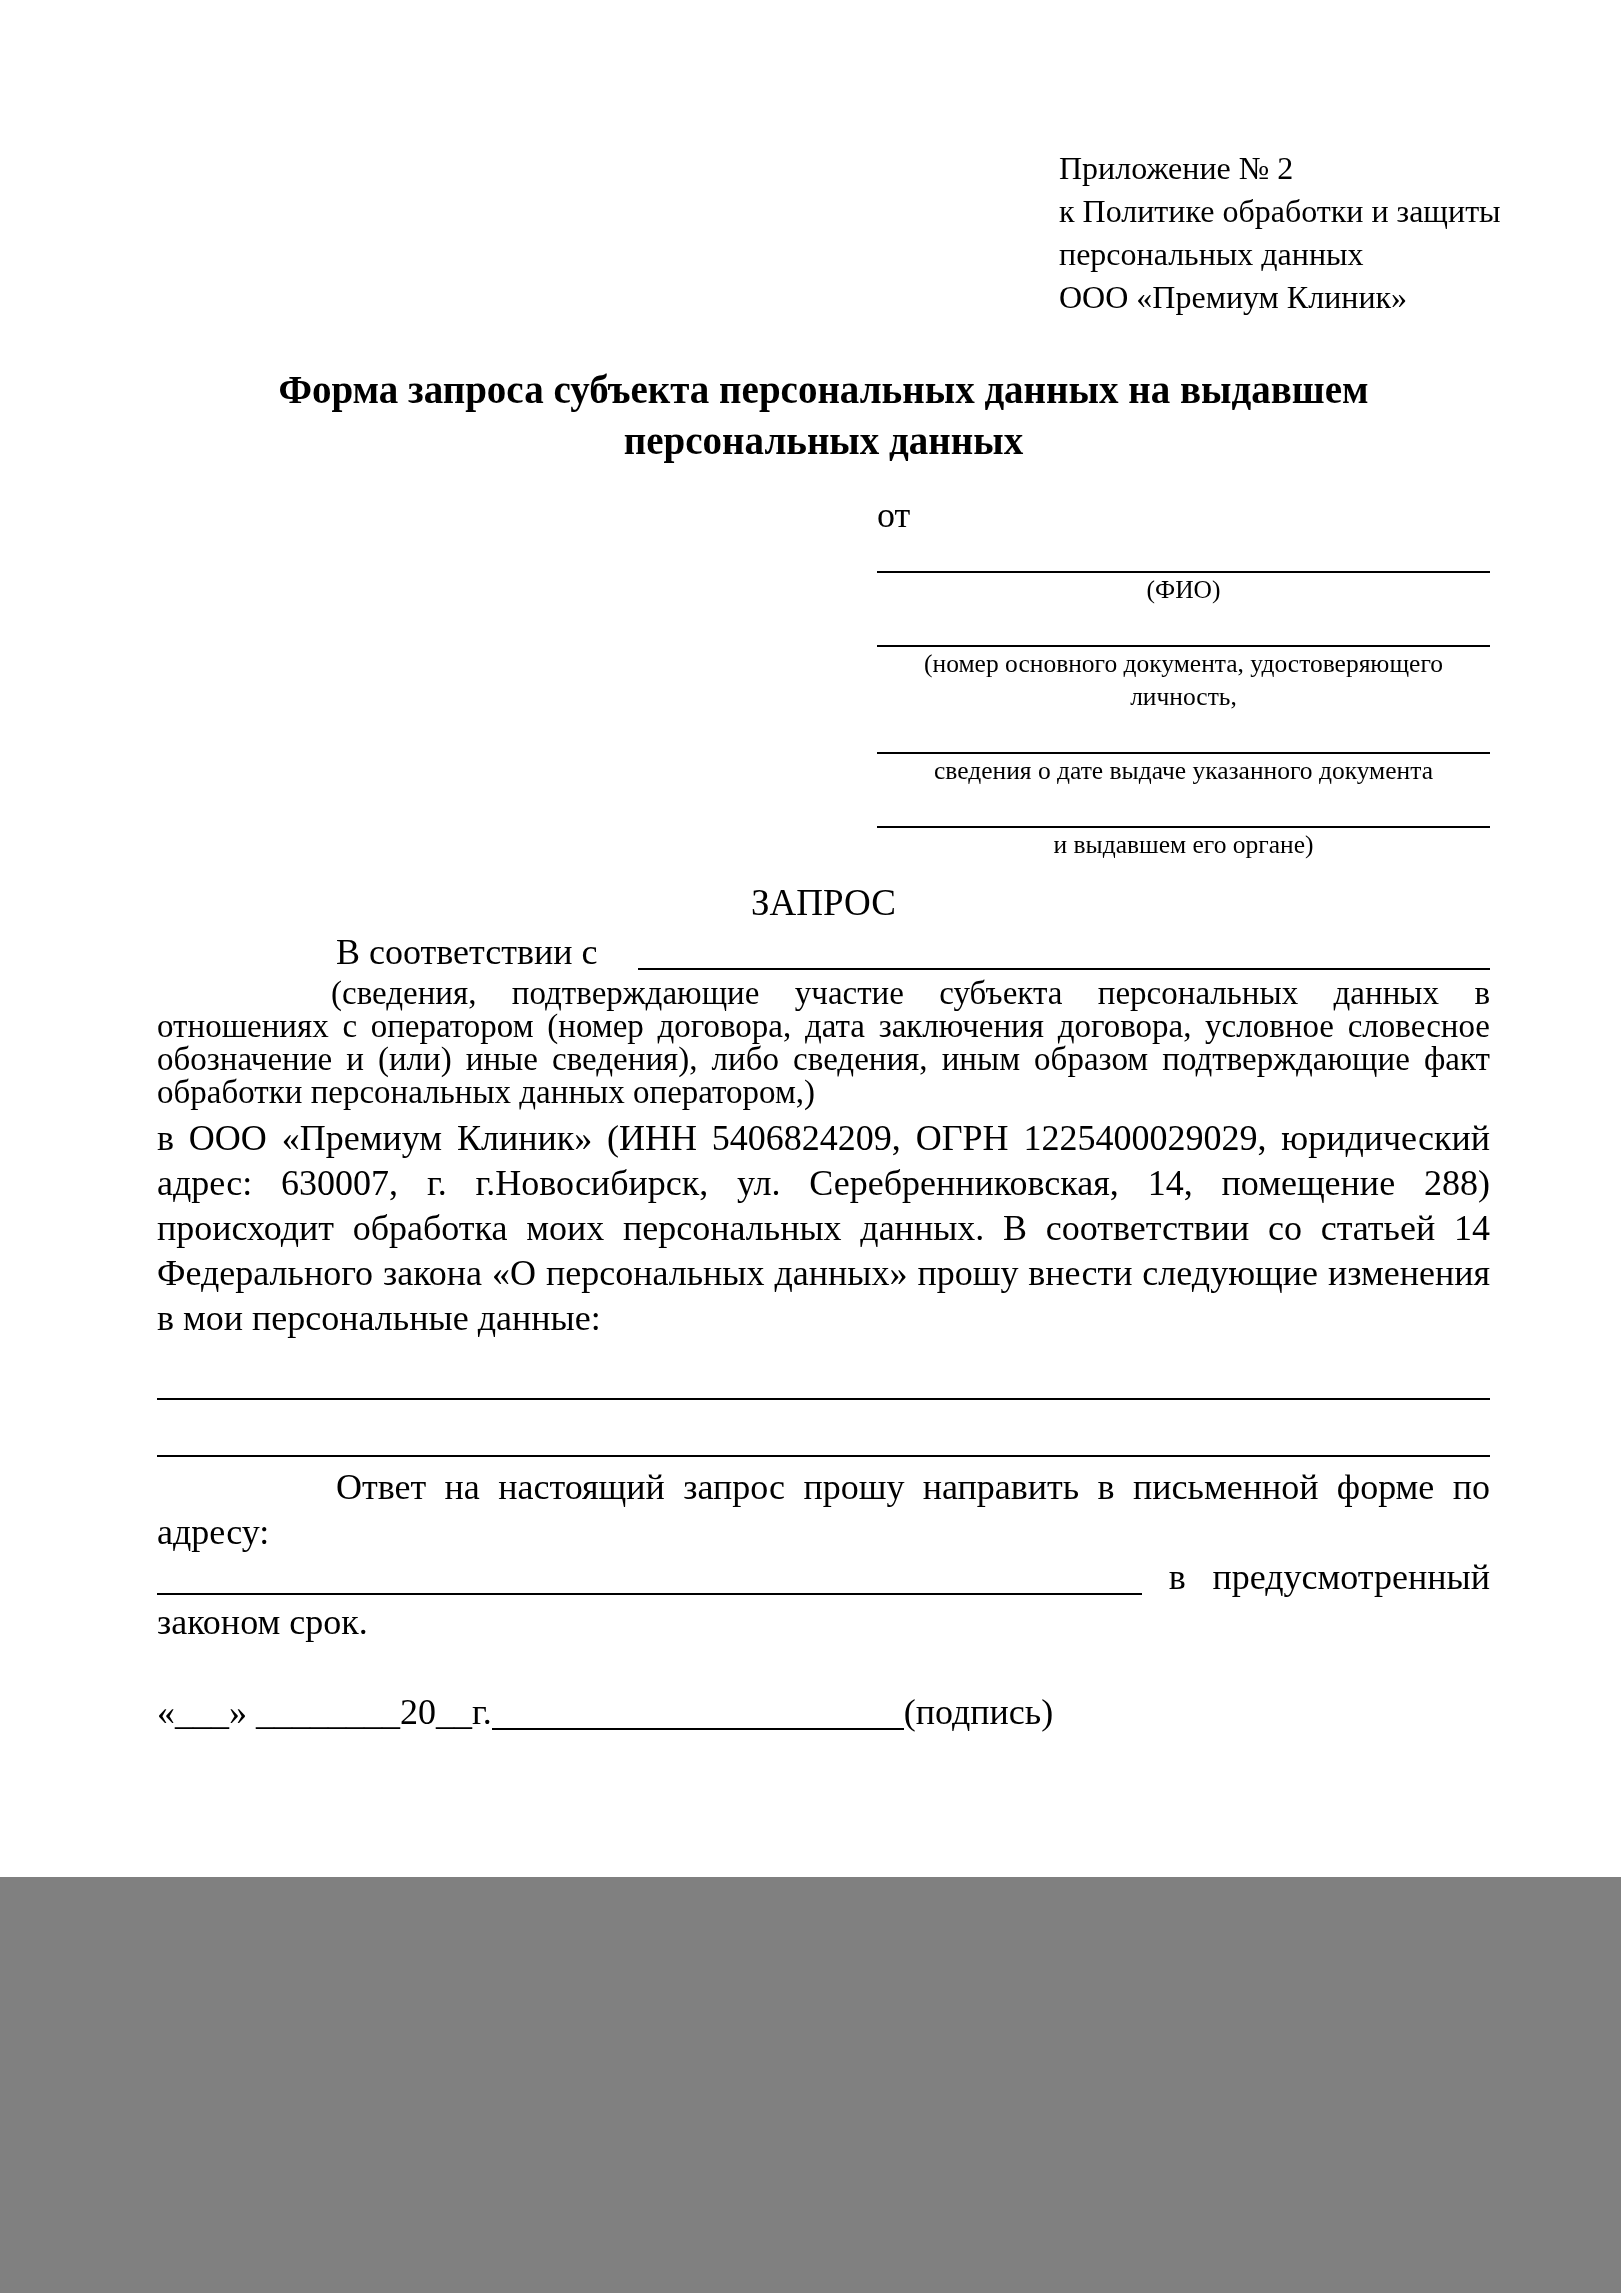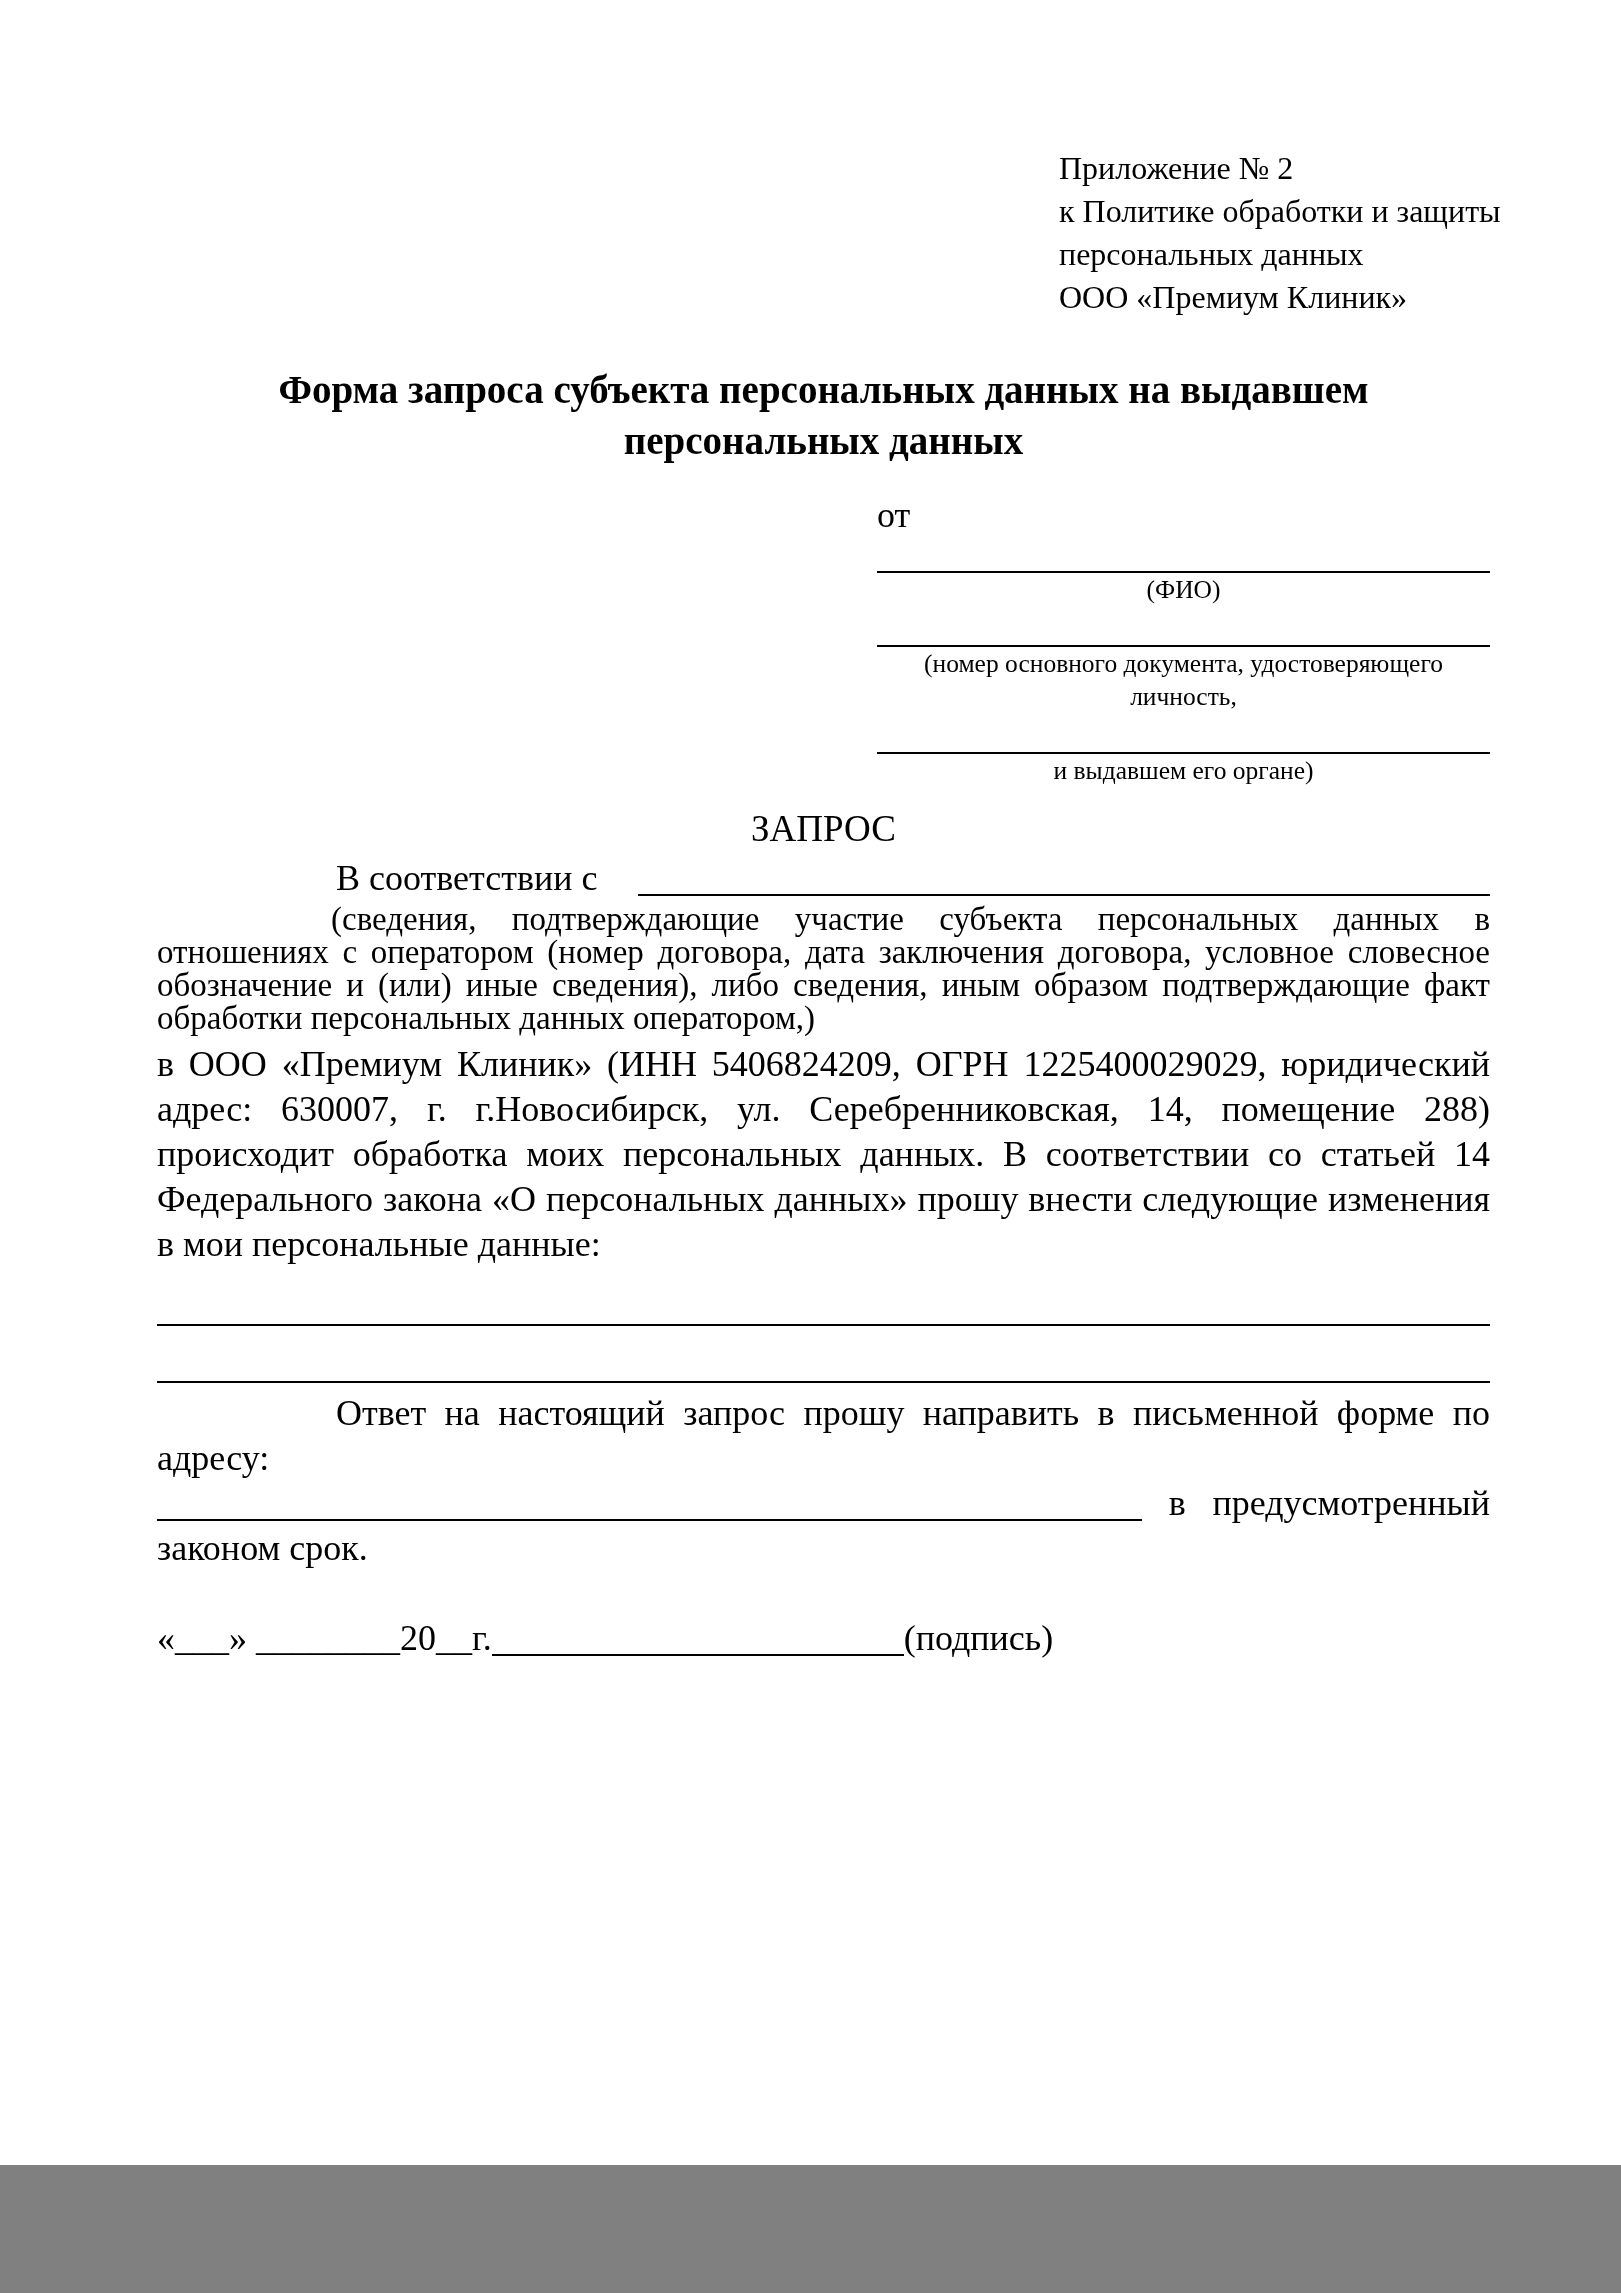--- a/index.html
+++ b/index.html
@@ -1,17 +1,17 @@
 <!DOCTYPE html>
 <html lang="ru"><head>
 <meta charset="utf-8">
 <style>
   html,body{margin:0;padding:0;background:#808080;}
   .page{
-    width:1621px;height:2165px;margin:0 auto;background:#ffffff;color:#000000;
+    width:1621px;height:1877px;margin:0 auto;background:#ffffff;color:#000000;
     font-family:"Liberation Serif","DejaVu Serif",serif;
     font-size:36px;line-height:45px;position:relative;overflow:hidden;
   }
   .content{padding:147px 131px 0 157px;}
 
   
   .appendix{margin-left:902px;font-size:32px;line-height:43px;}
   .appendix div{white-space:nowrap;}
 
   
@@ -72,20 +72,24 @@
       <div class="field">
         <div class="field-line"></div>
         <div class="field-caption">(ФИО)</div>
       </div>
       <div class="field">
         <div class="field-line"></div>
         <div class="field-caption">(номер основного документа, удостоверяющего личность,</div>
       </div>
       <div class="field">
         <div class="field-line"></div>
+        <div class="field-caption">сведения о дате выдаче указанного документа</div>
+      </div>
+      <div class="field">
+        <div class="field-line"></div>
         <div class="field-caption">и выдавшем его органе)</div>
       </div>
     </div>
 
     <div class="request-heading">ЗАПРОС</div>
 
     <div class="accordance-row">
       <span class="lead">В соответствии с</span>
       <span class="fill-line"></span>
     </div>

